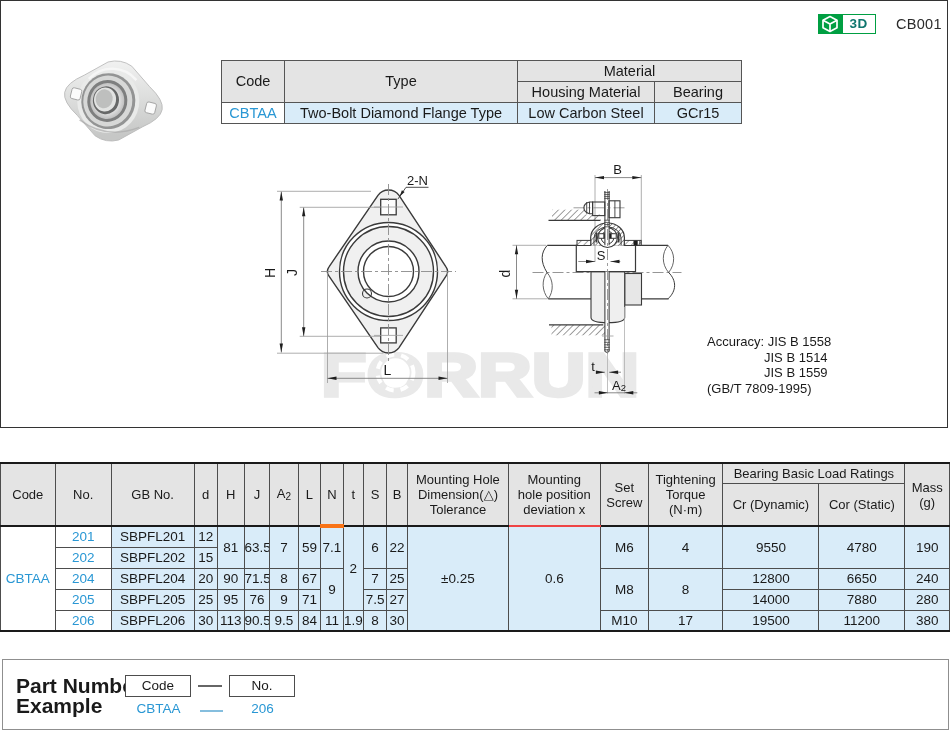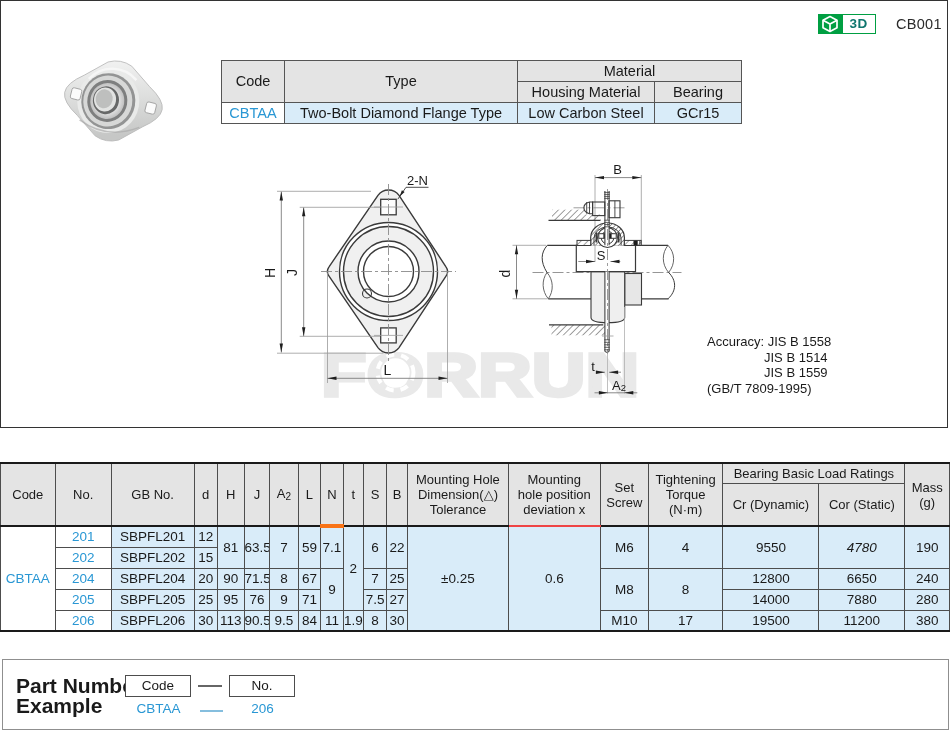--- a/index.html
+++ b/index.html
@@ -319,21 +319,21 @@
       <td class="dt" rowspan="2" style="border-top:2px solid #1a1a1a;">59</td>
       <td class="dt" rowspan="2" style="border-top:4px solid #f97316;">7.1</td>
       <td class="dt" rowspan="4" style="border-top:2px solid #1a1a1a;">2</td>
       <td class="dt" rowspan="2" style="border-top:2px solid #1a1a1a;">6</td>
       <td class="dt" rowspan="2" style="border-top:2px solid #1a1a1a;">22</td>
       <td class="dt" rowspan="5" style="border-top:2px solid #1a1a1a;border-bottom:2px solid #1a1a1a;">±0.25</td>
       <td class="dt" rowspan="5" style="border-top:2px solid #ef4444;border-bottom:2px solid #1a1a1a;">0.6</td>
       <td class="dt" rowspan="2" style="border-top:2px solid #1a1a1a;">M6</td>
       <td class="dt" rowspan="2" style="border-top:2px solid #1a1a1a;">4</td>
       <td class="dt" rowspan="2" style="border-top:2px solid #1a1a1a;">9550</td>
-      <td class="dt" rowspan="2" style="border-top:2px solid #1a1a1a;font-style:italic;">4780</td>
+      <td class="dt" rowspan="2" style="border-top:2px solid #1a1a1a;">4780</td>
       <td class="dt" rowspan="2" style="border-top:2px solid #1a1a1a;">190</td>
     </tr>
     <tr style="height:21px;">
       <td class="wt blue">202</td>
       <td class="dt">SBPFL202</td>
       <td class="dt">15</td>
     </tr>
     <tr style="height:21px;">
       <td class="wt blue">204</td>
       <td class="dt">SBPFL204</td>

